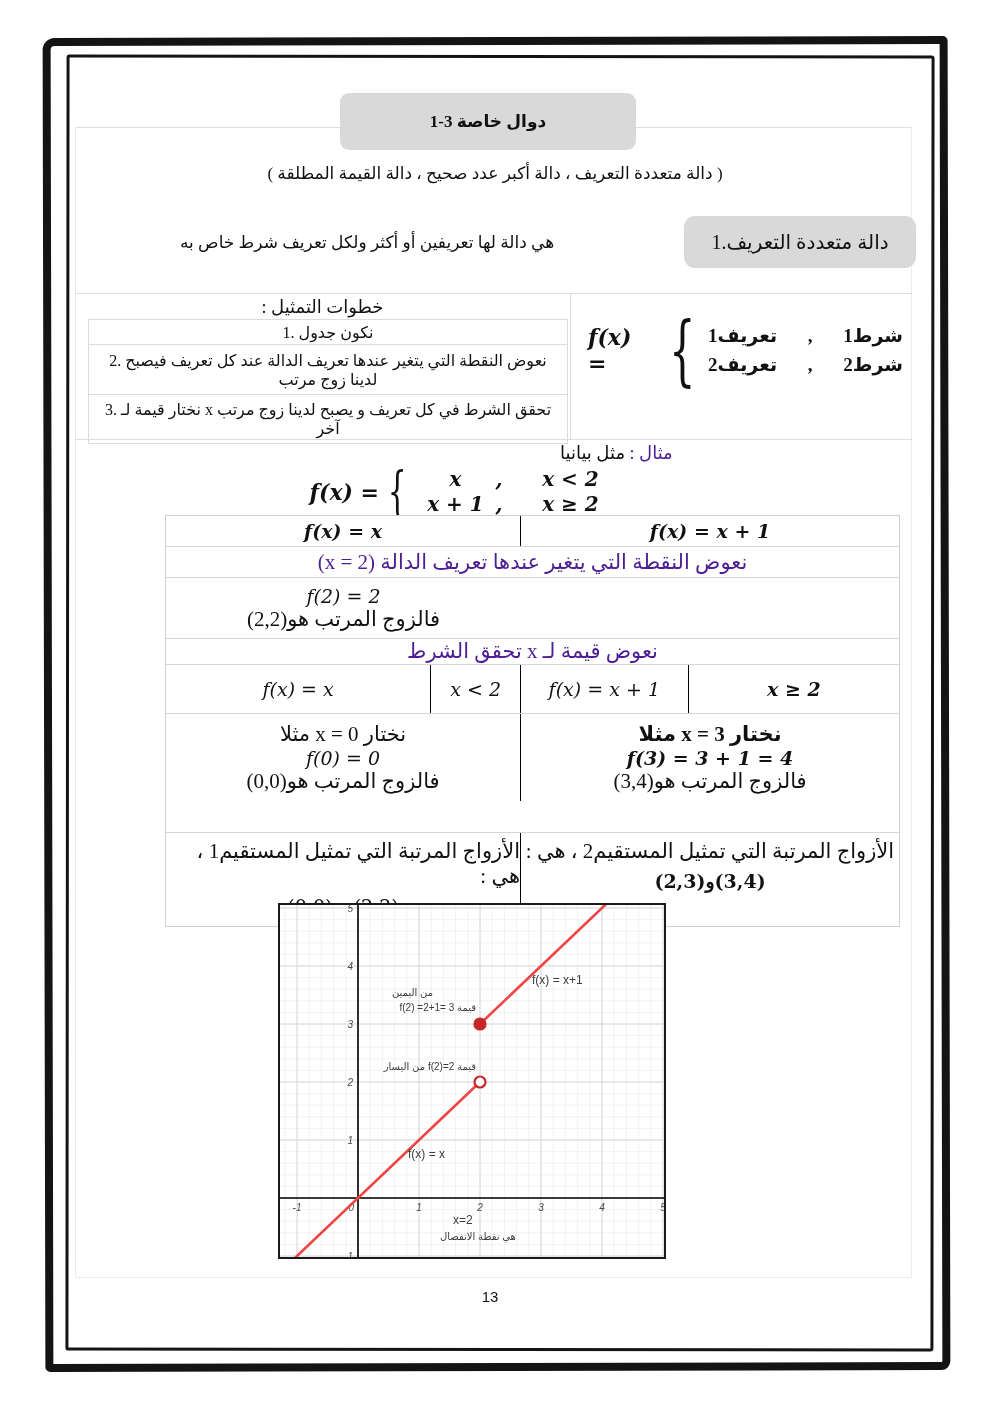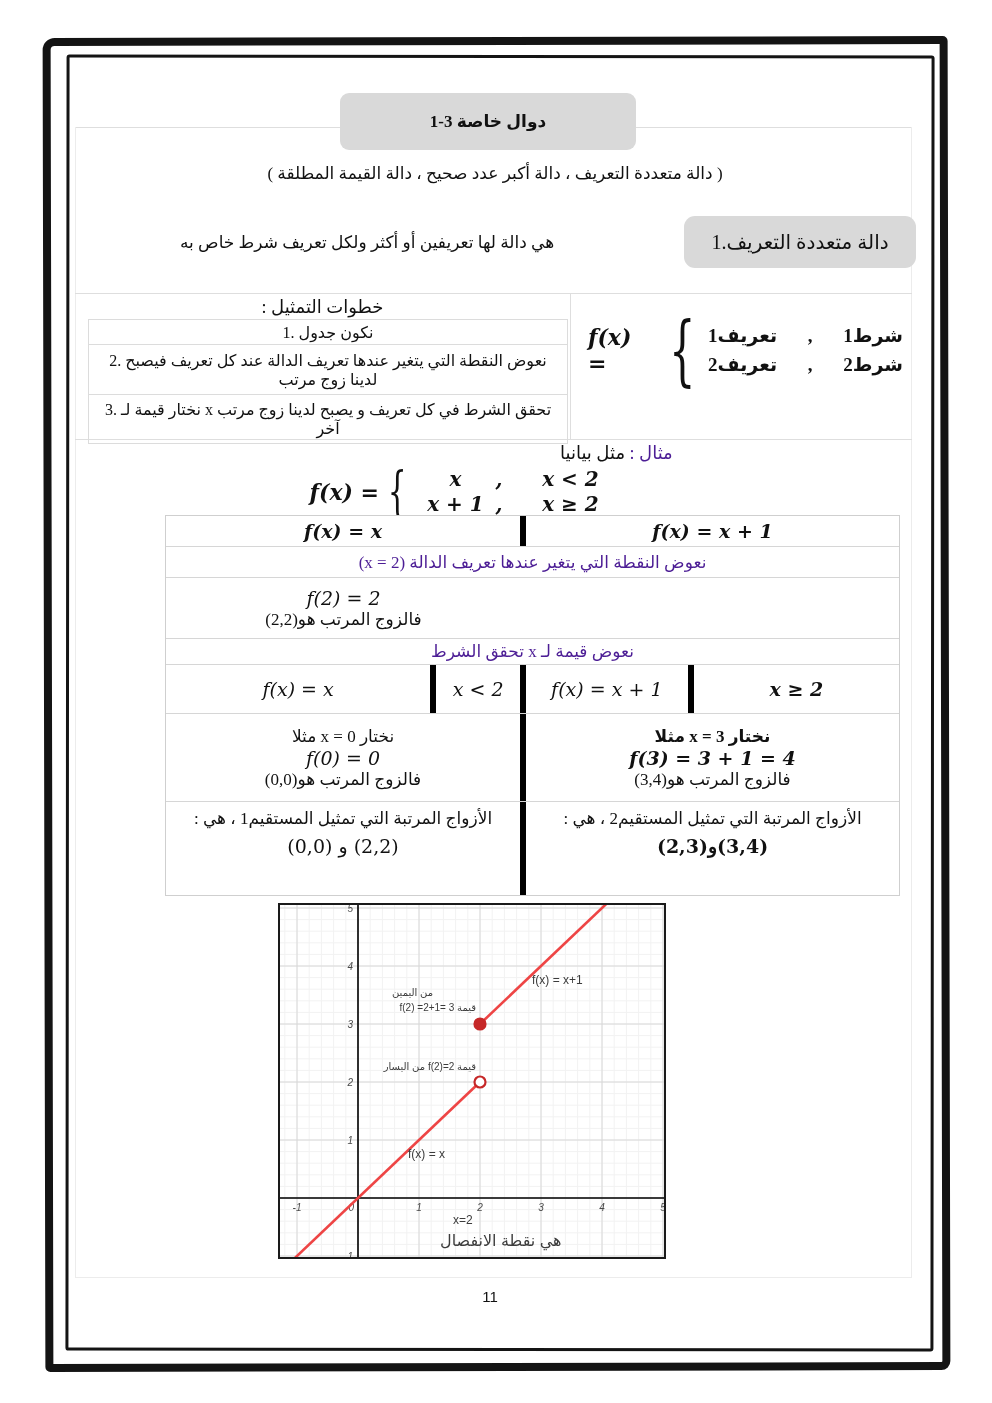--- a/index.html
+++ b/index.html
@@ -27,24 +27,24 @@
   
   .pw{display:flex;align-items:center;}
   .brace{font-family:"DejaVu Serif",serif;font-weight:400;transform:scaleX(.55);line-height:1;}
   .pwrows{display:flex;flex-direction:column;justify-content:center;}
   .pwrow{display:flex;align-items:center;}
   
   .xtable{left:165px;top:515px;width:735px;border:1px solid #cfcfcf;box-sizing:border-box;
           display:flex;flex-direction:column;background:#fff;}
   .xrow{display:flex;border-top:1px solid #d6d6d6;box-sizing:border-box;}
   .xrow:first-child{border-top:none;}
-  .xcell{box-sizing:border-box;border-left:6px solid #000000;display:flex;flex-direction:column;
+  .xcell{box-sizing:border-box;border-left:1px solid #000000;display:flex;flex-direction:column;
          align-items:center;justify-content:center;}
   .xcell:first-child{border-left:none;}
-  .fs17{font-size:17px;} .fs19{font-size:19px;}
+  .fs17{font-size:21px;} .fs19{font-size:19px;}
   
   .graph{left:278px;top:903px;width:388px;height:356px;border:2px solid #1a1a1a;box-sizing:border-box;background:#fff;}
   .graph svg{position:absolute;left:0;top:0;}
   .glabel{position:absolute;font-family:"Liberation Sans","DejaVu Sans",sans-serif;color:#3c3c3c;white-space:nowrap;}
   .pagenum{font-family:"Liberation Sans","DejaVu Sans",sans-serif;}
 </style>
 </head>
 <body>
 
 <div id="page">
@@ -151,21 +151,21 @@
         <div class="rtl fs17">نختار x = 0 مثلا</div>
         <div class="mathn fs19">f(0) = 0</div>
         <div class="rtl fs17">فالزوج المرتب هو(0,0)</div>
       </div>
       <div class="xcell" style="width:380px;">
         <div class="rtl fs17" style="font-weight:bold;">نختار x = 3 مثلا</div>
         <div class="math fs19">f(3) = 3 + 1 = 4</div>
         <div class="rtl fs17">فالزوج المرتب هو(3,4)</div>
       </div>
     </div>
-    <div class="xrow" style="height:94px;">
+    <div class="xrow" style="height:94px;margin-top:31px;">
       <div class="xcell" style="width:355px;justify-content:flex-start;padding-top:6px;">
         <div class="rtl fs17">الأزواج المرتبة  التي تمثيل المستقيم1 ، هي :</div>
         <div class="rtl fs19" style="margin-top:6px;font-family:'DejaVu Serif',serif;">(2,2) و (0,0)</div>
       </div>
       <div class="xcell" style="width:380px;justify-content:flex-start;padding-top:6px;">
         <div class="rtl fs17">الأزواج المرتبة التي تمثيل المستقيم2 ، هي :</div>
         <div class="rtl fs19" style="margin-top:6px;font-weight:bold;font-family:'DejaVu Serif',serif;">(3,4)و(2,3)</div>
       </div>
     </div>
   </div>
@@ -268,18 +268,18 @@
         <line x1="9.679999999999993" y1="357.96000000000004" x2="200" y2="177" stroke="#ee4545" stroke-width="2.6"></line>
         <circle cx="200" cy="119" r="5.5" fill="#c62828" stroke="#c62828" stroke-width="2.2"></circle>
         <circle cx="200" cy="177" r="5.5" fill="#fff" stroke="#c62828" stroke-width="2.2"></circle>
       </svg>
     <div class="glabel" style="left:252px;top:68px;font-size:12px;">f(x) = x+1</div>
     <div class="glabel rtl" style="left:112px;top:82px;font-size:10px;">من اليمين</div>
     <div class="glabel rtl" style="left:78px;top:97px;width:118px;font-size:10px;text-align:right;">قيمة f(2) =2+1= 3</div>
     <div class="glabel rtl" style="left:76px;top:156px;width:120px;font-size:10px;text-align:right;">قيمة f(2)=2 من اليسار</div>
     <div class="glabel" style="left:128px;top:242px;font-size:12px;">f(x) = x</div>
     <div class="glabel" style="left:173px;top:308px;font-size:12px;">x=2</div>
-    <div class="glabel rtl" style="left:160px;top:326px;font-size:16px;">هي نقطة الانفصال</div>
-  </div>
-
-  <div class="abs center pagenum" style="left:440px;top:1288px;width:100px;font-size:15px;">11</div>
+    <div class="glabel rtl" style="left:160px;top:326px;font-size:10px;">هي نقطة الانفصال</div>
+  </div>
+
+  <div class="abs center pagenum" style="left:440px;top:1288px;width:100px;font-size:15px;">13</div>
 
 </div>
 
 </body></html>

